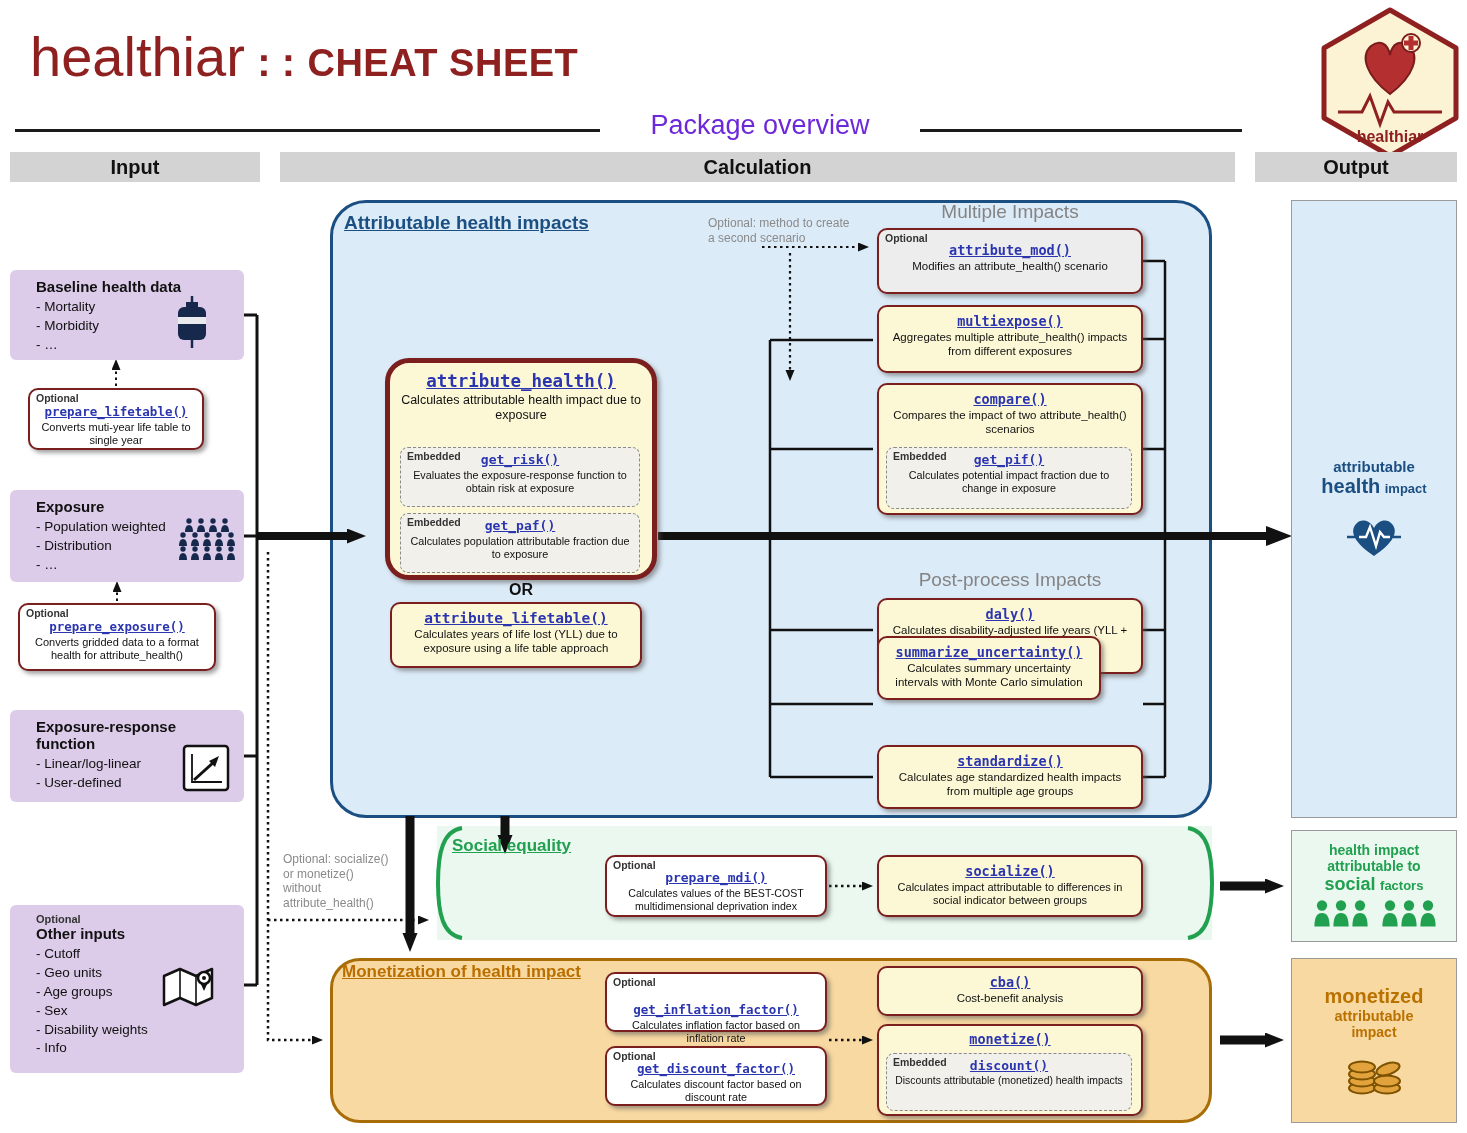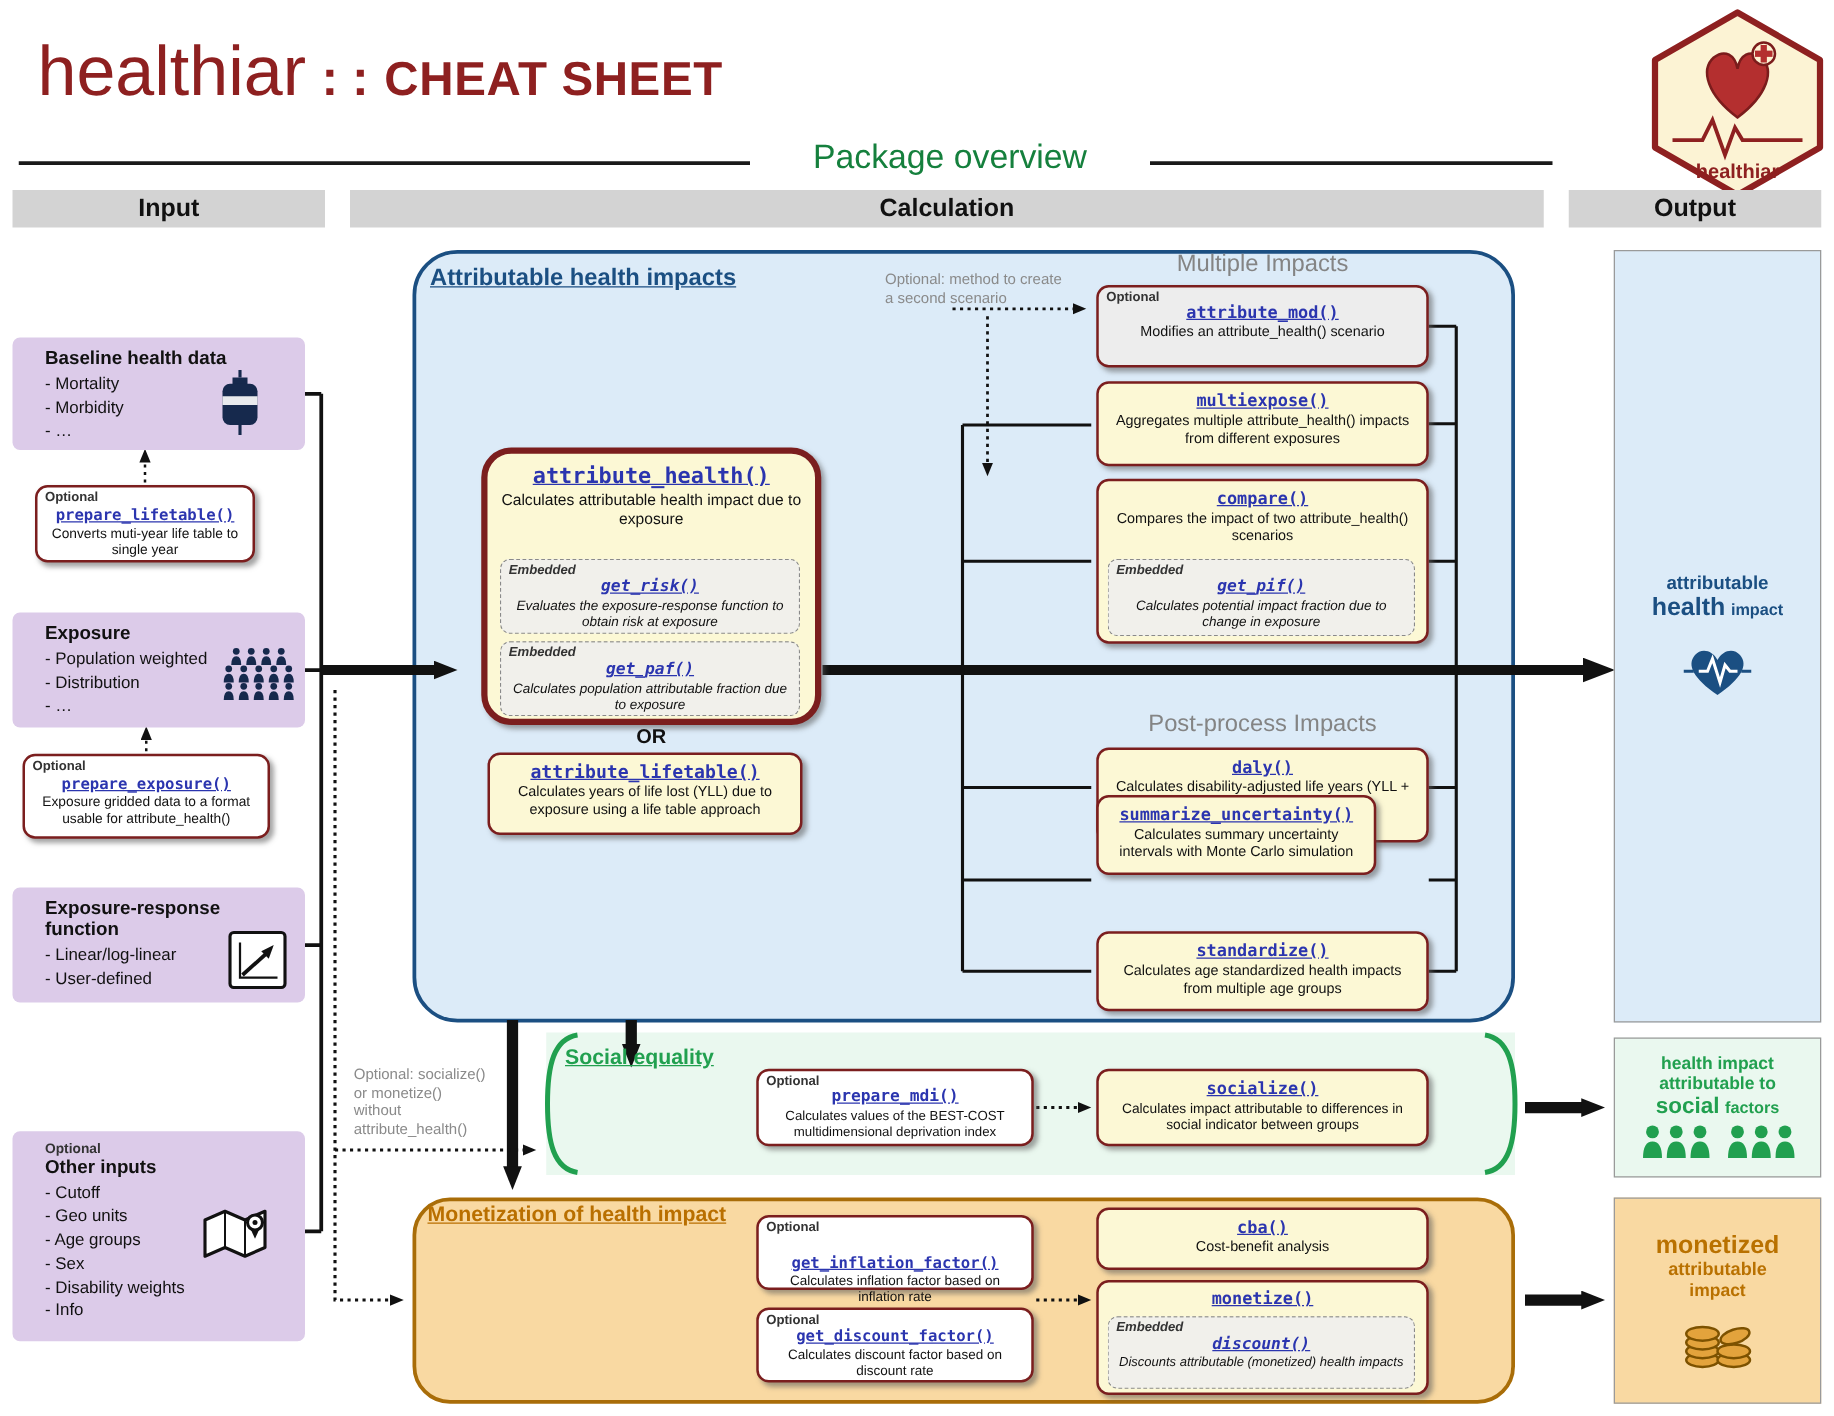--- a/index.html
+++ b/index.html
@@ -5,21 +5,21 @@
   * { margin:0; padding:0; box-sizing:border-box; }
   body { font-family:"Liberation Sans", sans-serif; background:#ffffff; }
   #page { position:relative; width:1467px; height:1133px; background:#fff; overflow:hidden; }
   .abs { position:absolute; }
 
   
   #t-main { font-size:56px; color:#8e2020; }
   #t-sep  { font-size:40px; font-weight:bold; color:#8e2020; margin:0 8px; }
   #t-sub  { font-size:38px; font-weight:800; color:#8e2020; letter-spacing:.5px; }
   .rule { height:3px; background:#1a1a1a; }
-  .pkg-title { font-size:27px; color:#15803d; text-align:center; }
+  .pkg-title { font-size:27px; color:#6d28d9; text-align:center; }
 
   .colbar { position:absolute; top:152px; height:30px; background:#d3d3d3; text-align:center;
             font-weight:bold; font-size:20px; line-height:30px; color:#111; z-index:3; }
 
   
   .pbox { position:absolute; background:#dccbe9; border-radius:6px; padding:8px 26px; z-index:3; }
   .pbox h3 { font-size:15px; font-weight:bold; color:#111; margin-bottom:3px; }
   .pitem { font-size:13.5px; color:#111; line-height:1.4; }
   .opt-top { font-size:11px; font-weight:bold; color:#333; }
 
@@ -27,21 +27,21 @@
   .fbox { position:absolute; border:2px solid #7b1e1e; border-radius:10px;
           box-shadow:3px 3px 4px rgba(90,90,90,.55); text-align:center; padding:4px 8px; z-index:3; }
   .yellow { background:#fcf8d5; }
   .white  { background:#ffffff; }
   .grayb  { background:#ededed; }
   .fn { font-family:"DejaVu Sans Mono", monospace; font-weight:bold; color:#2b35af;
         text-decoration:underline; font-size:13.5px; display:block; cursor:pointer; }
   .desc { font-size:11.5px; color:#111; line-height:1.18; margin-top:2px; }
   .corner { position:absolute; top:2px; left:6px; font-size:10.5px; font-weight:bold; color:#333; }
   .embedded { position:absolute; border:1.6px dashed #8a8a8a; border-radius:8px;
-              background:rgba(238,238,238,.85); text-align:center; padding:12px 4px;font-style:italic; }
+              background:rgba(238,238,238,.85); text-align:center; padding:2px 4px; }
 
   
   .container { position:absolute; z-index:1; }
   #bluebox  { background:#dcebf8; border:3px solid #1b4f82; border-radius:36px; }
   #socialbox{ background:#eaf8ef; }
   #monetbox { background:#f9d9a2; border:3px solid #a96d08; border-radius:30px; }
 
   .sec-title { position:absolute; font-weight:bold; font-size:18px; text-decoration:underline; z-index:3; }
   .gray-h { position:absolute; color:#848484; font-size:19px; text-align:center; z-index:2; }
   .note { position:absolute; color:#8a8a8a; font-size:12px; line-height:1.22; z-index:3; }
@@ -174,21 +174,21 @@
         <use href="#personShape" transform="translate(19,38)"></use>
         <use href="#personShape" transform="translate(31,38)"></use>
         <use href="#personShape" transform="translate(43,38)"></use>
         <use href="#personShape" transform="translate(55,38)"></use>
     </g>
   </svg>
 
   <div class="fbox white" style="left:18px;top:603px;width:198px;height:68px">
     <span class="corner">Optional</span>
     <a class="fn" style="font-size:12.5px;margin-top:10px">prepare_exposure()</a>
-    <div class="desc" style="font-size:11px">Exposure gridded data to a format usable for attribute_health()</div>
+    <div class="desc" style="font-size:11px">Converts gridded data to a format health for attribute_health()</div>
   </div>
 
   <div class="pbox" style="left:10px;top:710px;width:234px;height:92px">
     <h3>Exposure-response function</h3>
     <div class="pitem">- Linear/log-linear</div>
     <div class="pitem">- User-defined</div>
   </div>
   <svg class="abs" style="left:182px;top:744px;z-index:4" width="48" height="48">
     <rect x="2" y="2" width="44" height="44" rx="3" fill="#ffffff" stroke="#111" stroke-width="2.5"></rect>
     <path d="M10 10 V38 H40" stroke="#111" stroke-width="1.8" fill="none"></path>

